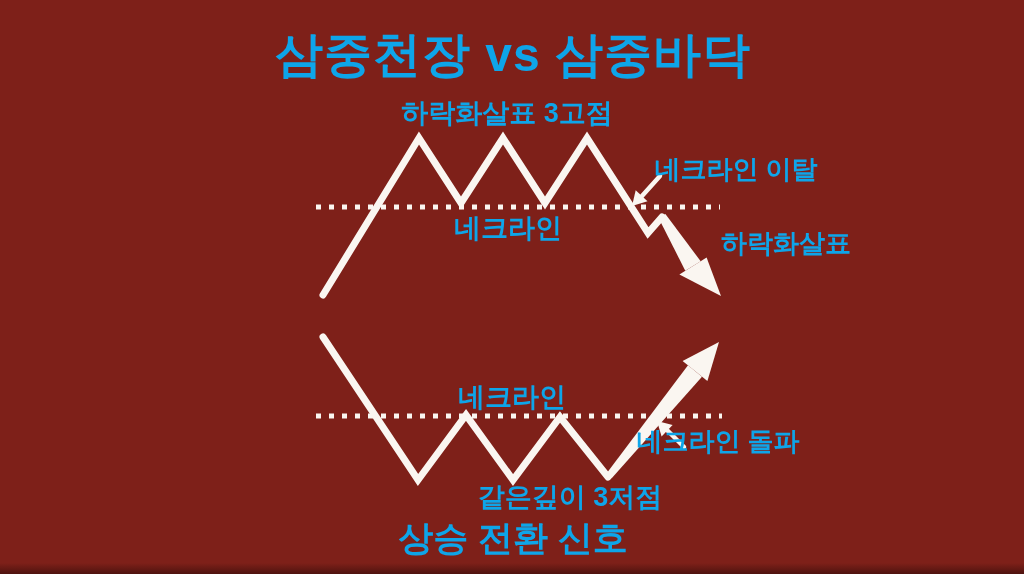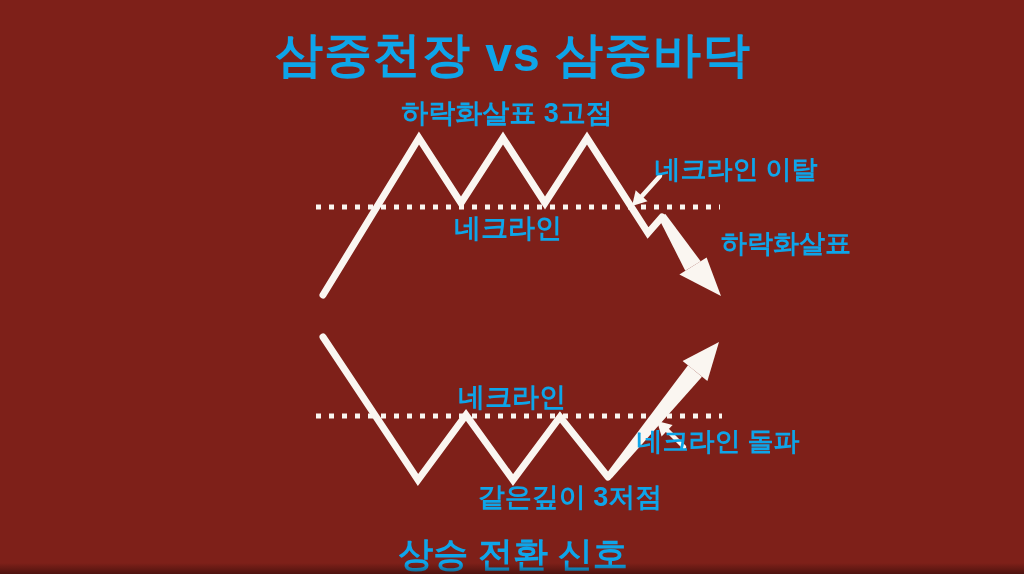--- a/index.html
+++ b/index.html
@@ -78,16 +78,16 @@
   <div class="label lbl-annot" style="left:786px; top:244px;">하락화살표</div>
 
 
   <div class="label lbl-mid" style="left:512px; top:397px;">네크라인</div>
 
 
   <div class="label lbl-annot" style="left:718px; top:442px;">네크라인 돌파</div>
 
   <div class="label lbl-mid" style="left:538px; top:497px;margin-left:32px;">같은깊이 3저점</div>
 
-  <div class="label lbl-signal" style="left:513px; top:538px;margin-top:16px;">상승 전환 신호</div>
+  <div class="label lbl-signal" style="left:513px; top:538px;">상승 전환 신호</div>
 
   <div class="bottom-fade"></div>
 </div>
 
 </body></html>

